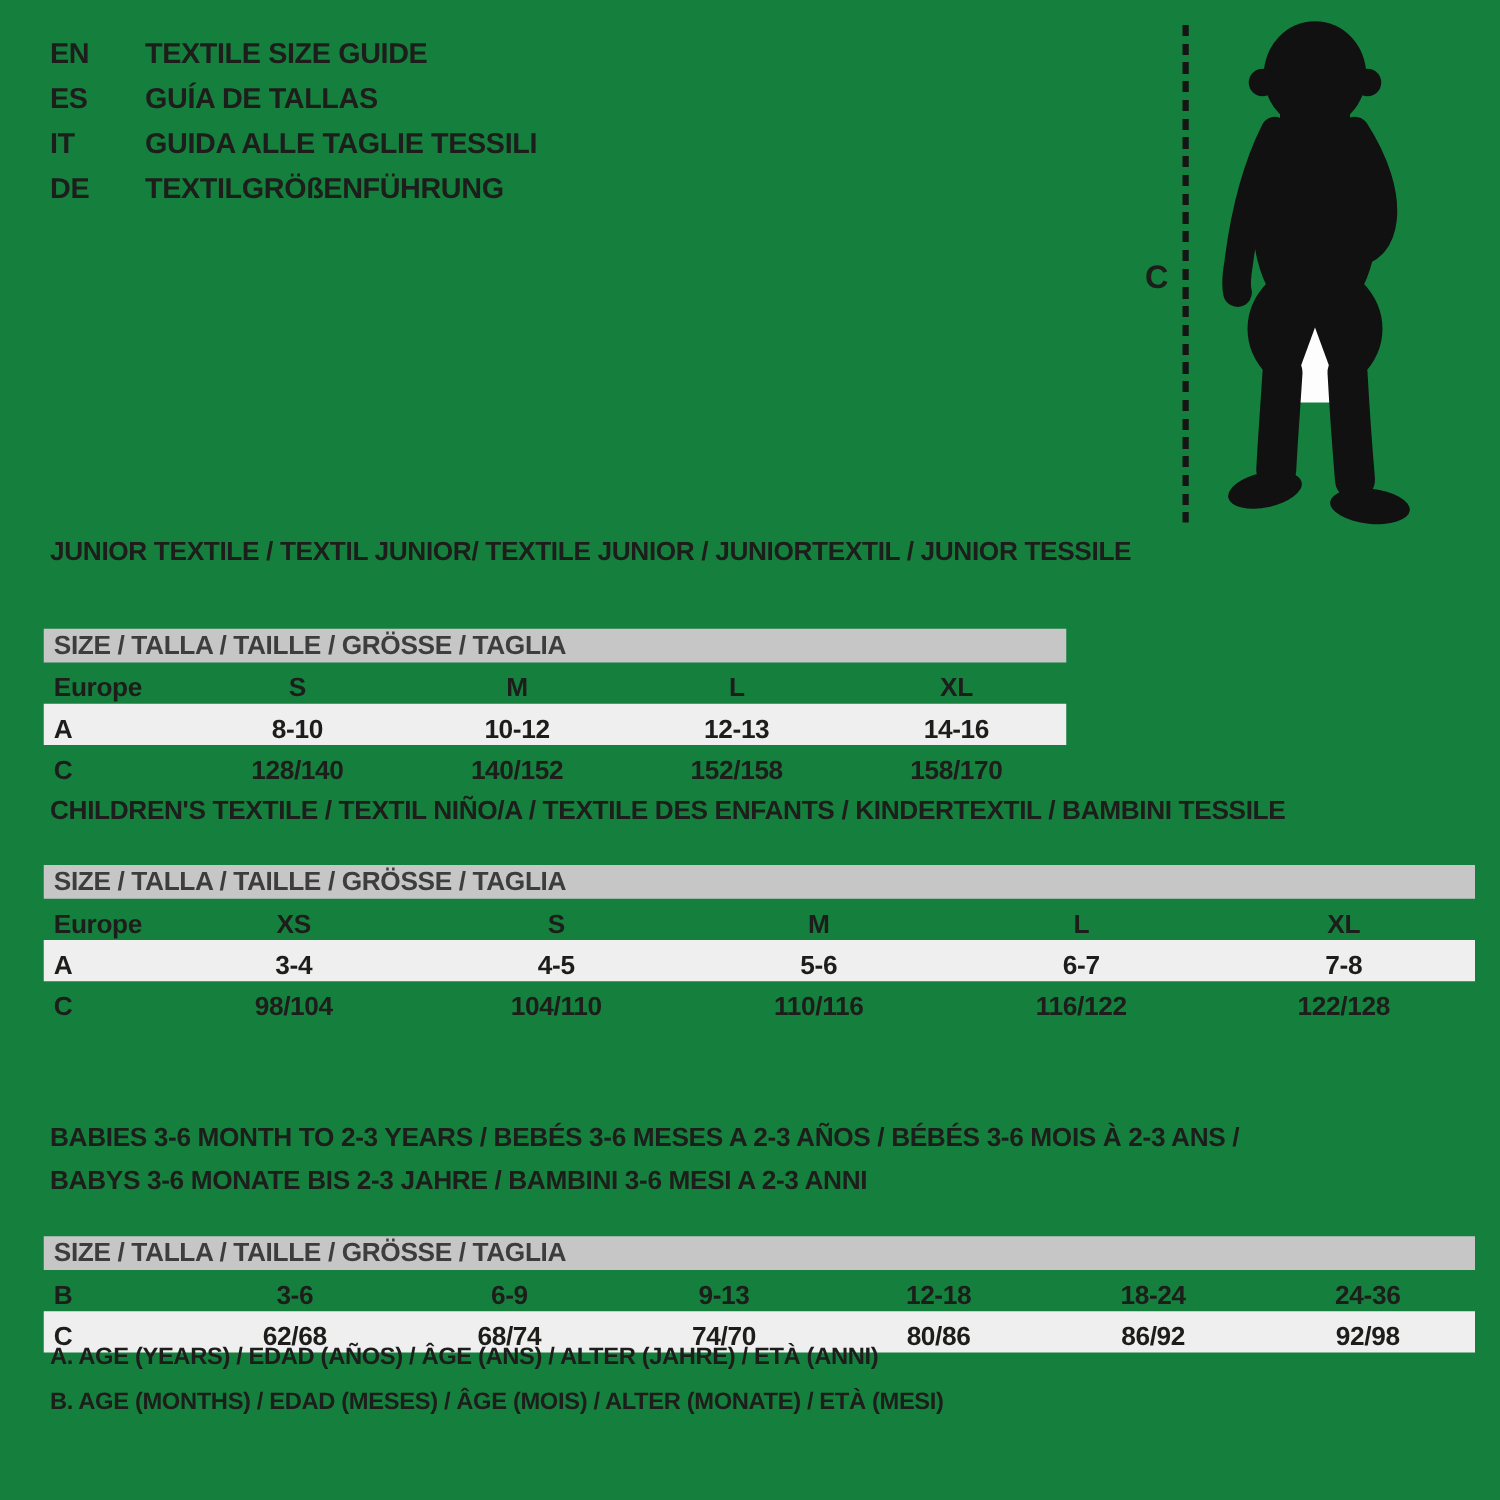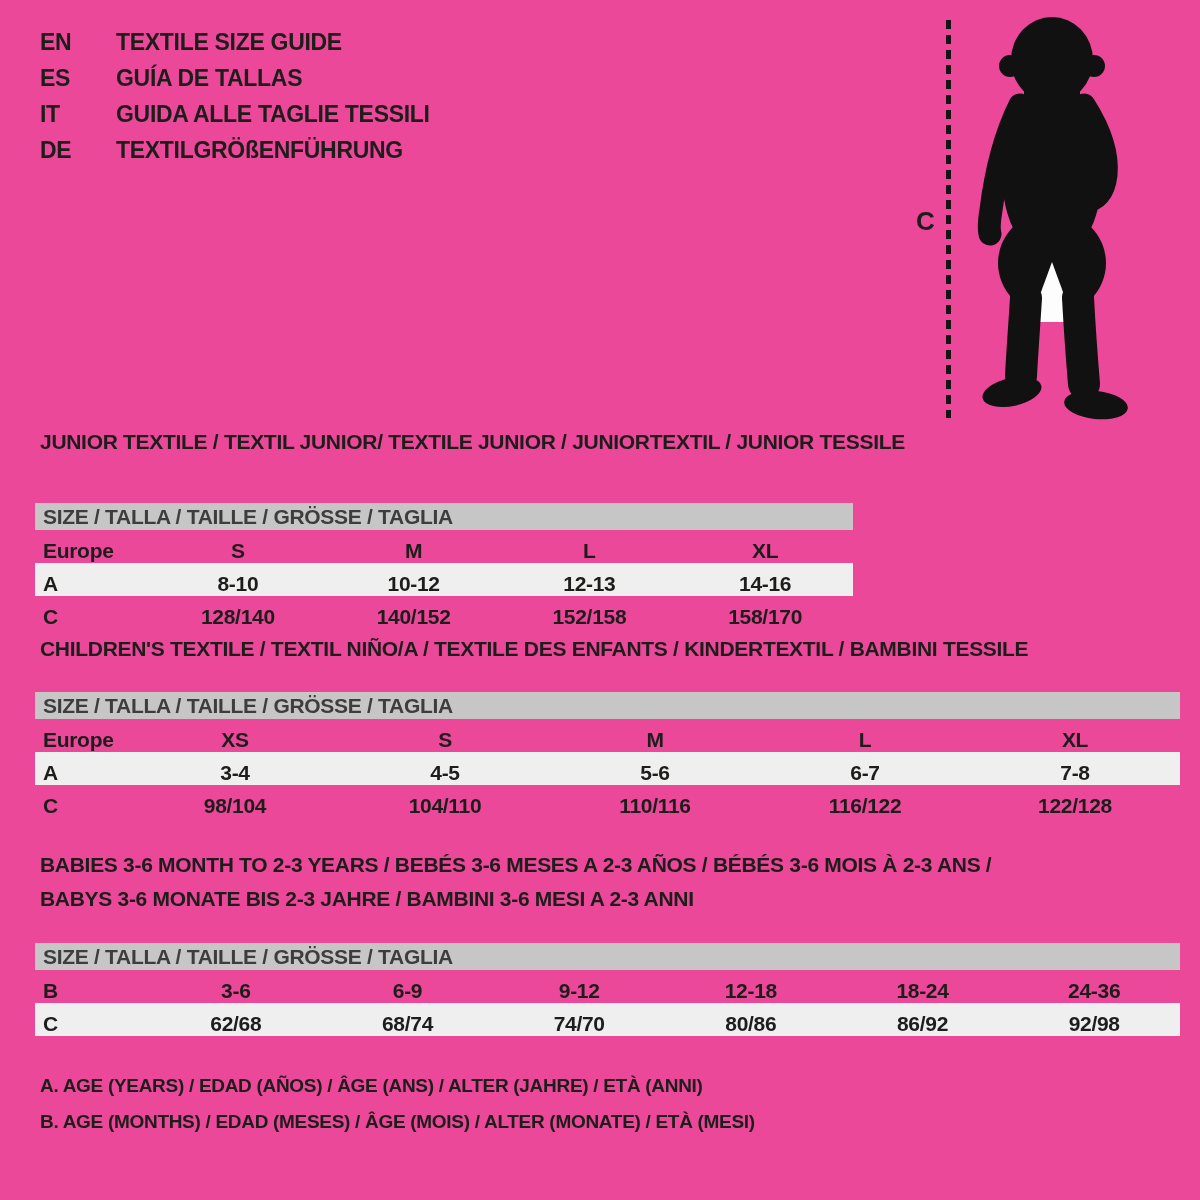--- a/index.html
+++ b/index.html
@@ -1,17 +1,17 @@
 <!DOCTYPE html>
 <html><head>
 <meta charset="utf-8">
 <style>
   html,body{margin:0;padding:0;background:#fff;}
   #canvas{
-    position:relative;width:1200px;height:1200px;background:#ec4899;
+    position:relative;width:1200px;height:1200px;background:#15803d;
     font-family:"Liberation Sans",sans-serif;font-weight:bold;color:#1d1d1b;
     letter-spacing:-0.3px;overflow:hidden;
   }
   
   .lang-block{position:absolute;left:40px;top:24px;}
   .lang-row{display:flex;height:36px;align-items:center;font-size:23px;}
   .lang-code{width:76px;}
   
   .dash-line{
     position:absolute;left:946px;top:20px;width:5px;height:398px;
@@ -31,21 +31,21 @@
   .trow{display:flex;height:33px;align-items:flex-end;font-size:21px;}
   .trow.shade{background:#efefef;}
   .trow .label{padding-left:8px;box-sizing:border-box;}
   .trow .val{flex:1;text-align:center;}
   #sec-junior{top:430px;width:818px;}
   #sec-junior .sec-heading{margin-bottom:49px;}
   #sec-junior .label{width:115px;}
   #sec-children{top:637px;width:1145px;}
   #sec-children .sec-heading{margin-bottom:31px;}
   #sec-children .label{width:95px;}
-  #sec-babies{top:848px;width:1145px;}
+  #sec-babies{top:894px;width:1145px;}
   #sec-babies .sec-heading{margin-bottom:16px;}
   #sec-babies .label{width:115px;}
   
   .notes{position:absolute;left:40px;top:1068px;}
   .note-line{height:36px;display:flex;align-items:center;font-size:19px;white-space:nowrap;}
 </style>
 </head>
 <body>
 
 <div id="canvas">
@@ -152,21 +152,21 @@
     <div class="sec-heading multi">
       <div>BABIES 3-6 MONTH TO 2-3 YEARS / BEBÉS 3-6 MESES A 2-3 AÑOS / BÉBÉS 3-6 MOIS À 2-3 ANS /</div>
       <div>BABYS 3-6 MONATE BIS 2-3 JAHRE / BAMBINI 3-6 MESI A 2-3 ANNI</div>
     </div>
     <div class="size-table">
       <div class="size-header">SIZE / TALLA / TAILLE / GRÖSSE / TAGLIA</div>
       <div class="trow">
         <span class="label">B</span>
         <span class="val">3-6</span>
         <span class="val">6-9</span>
-        <span class="val">9-12</span>
+        <span class="val">9-13</span>
         <span class="val">12-18</span>
         <span class="val">18-24</span>
         <span class="val">24-36</span>
       </div>
       <div class="trow shade">
         <span class="label">C</span>
         <span class="val">62/68</span>
         <span class="val">68/74</span>
         <span class="val">74/70</span>
         <span class="val">80/86</span>

